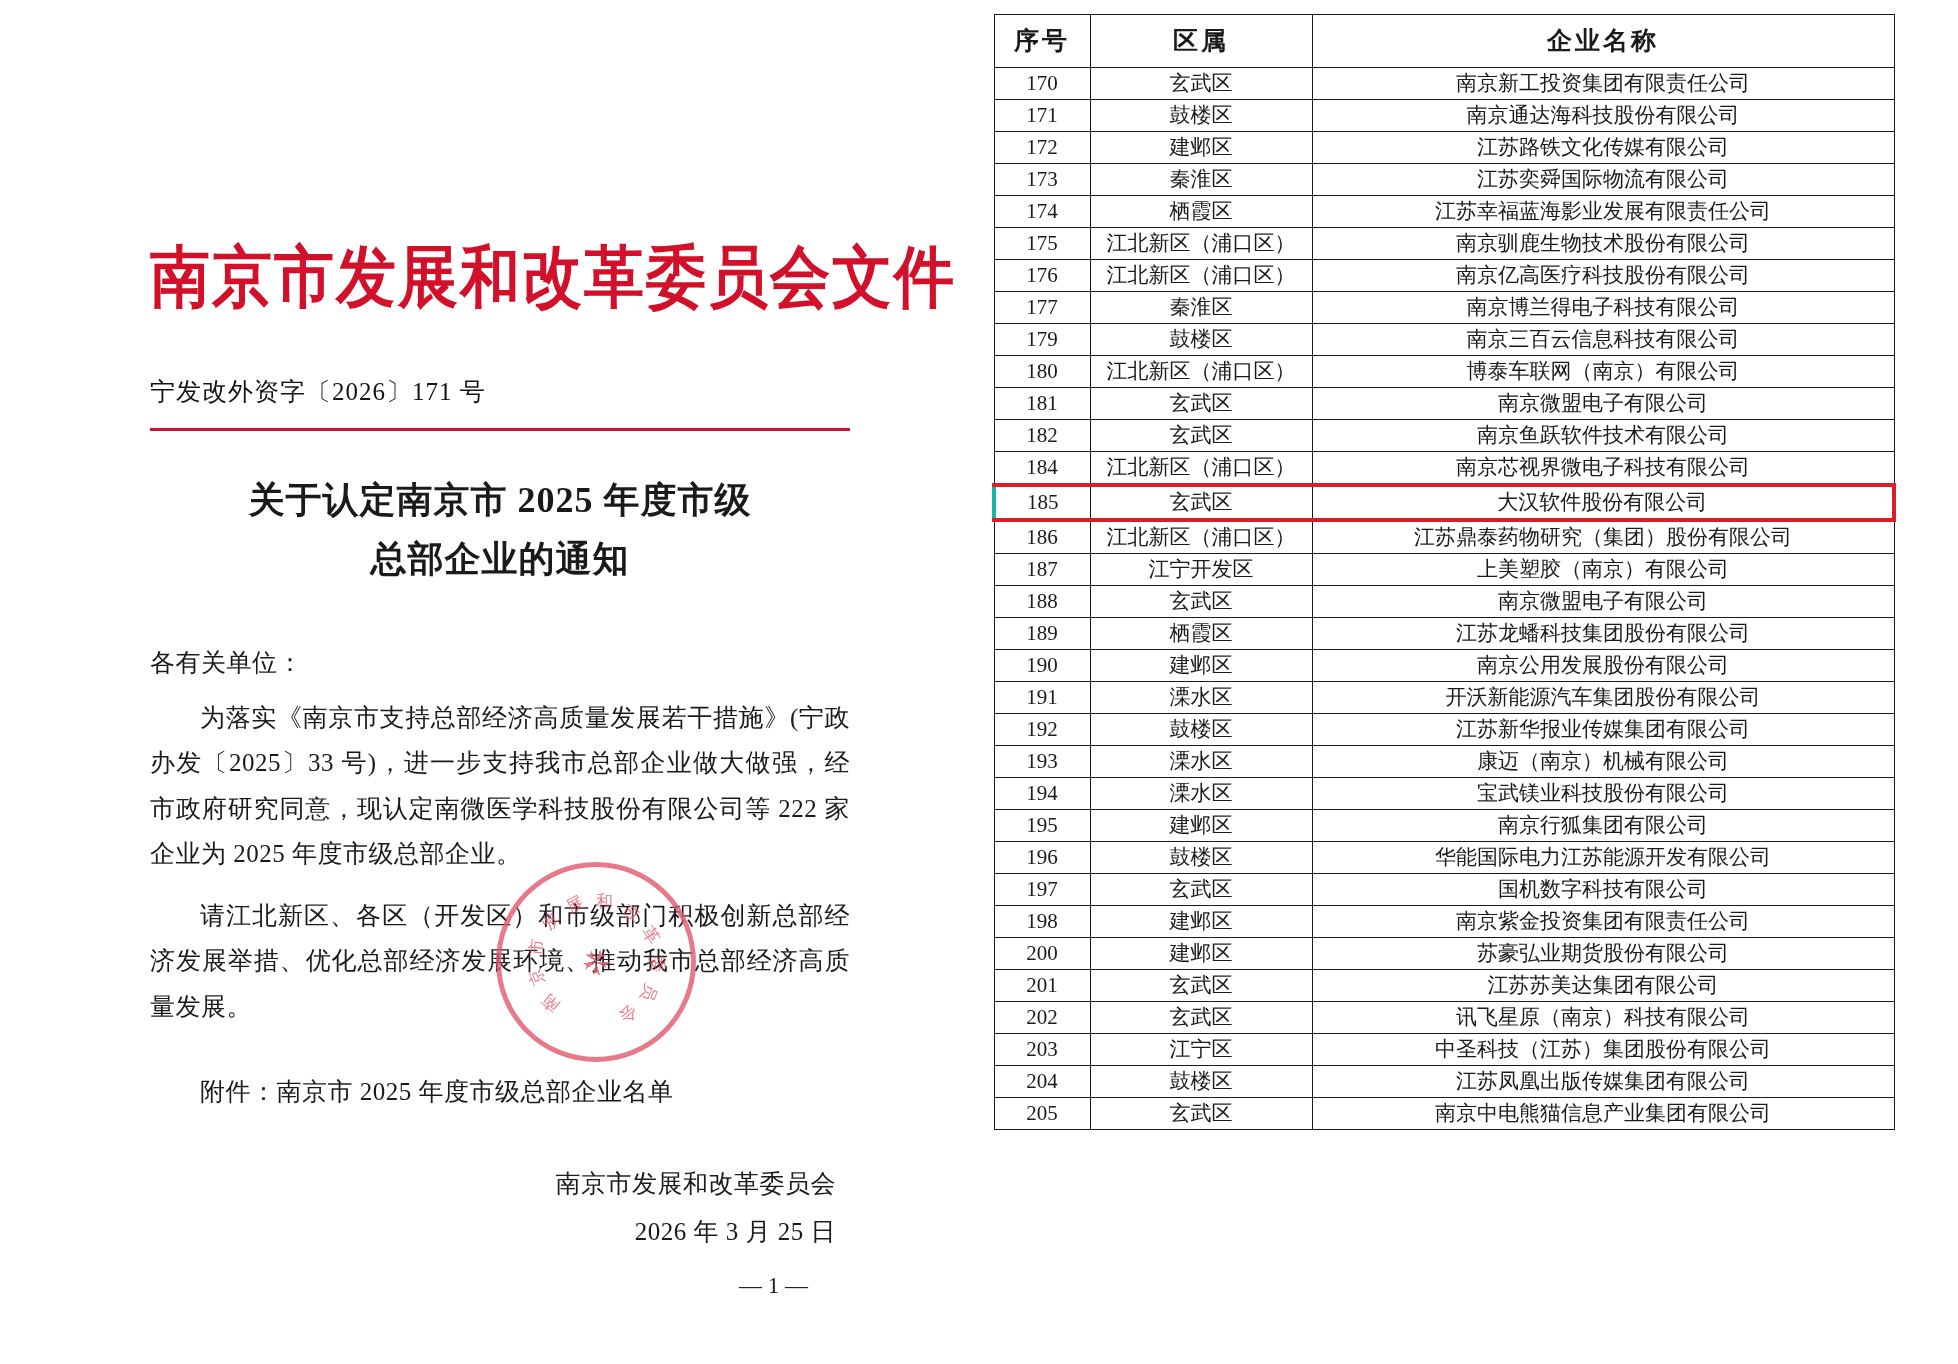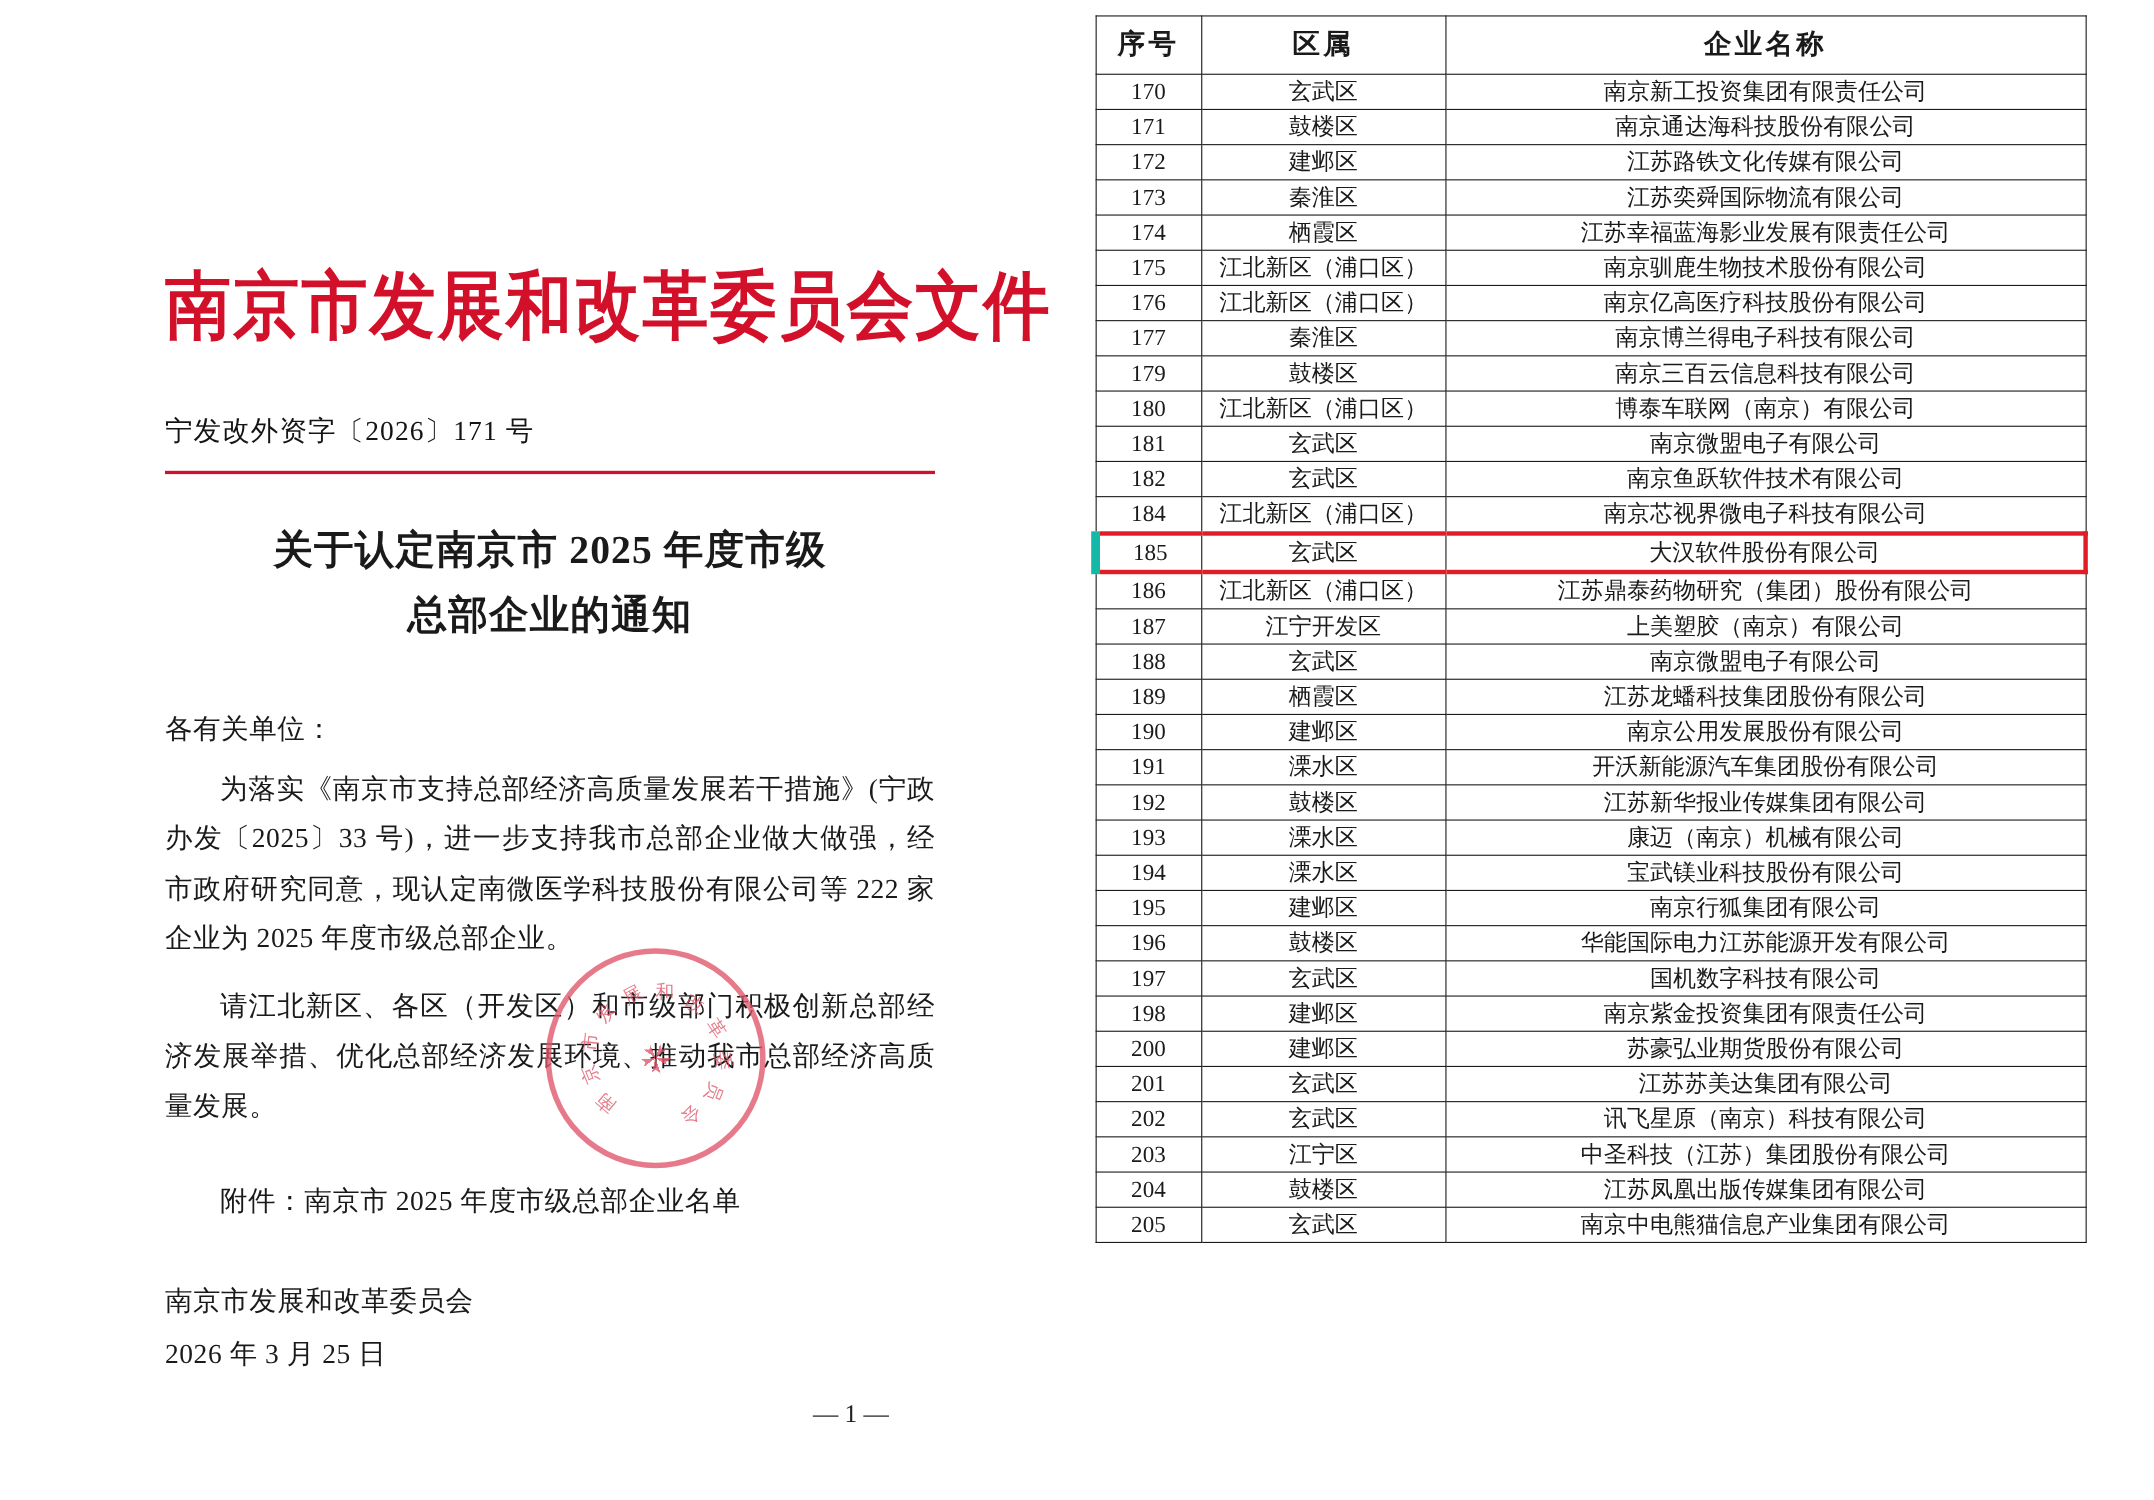--- a/index.html
+++ b/index.html
@@ -81,20 +81,21 @@
     letter-spacing: 0.5px;
   }
   .doc-attach {
     margin-top: 46px;
     font-size: 25px;
     text-indent: 2em;
     letter-spacing: 0.5px;
   }
   .signature {
     margin-top: 52px;
+    text-align: right;
     font-size: 25px;
     line-height: 1.9;
     padding-right: 14px;
     letter-spacing: 0.5px;
   }
   .page-num {
     margin-top: 18px;
     text-align: right;
     font-size: 23px;
     padding-right: 42px;
@@ -174,21 +175,21 @@
     line-height: 52px;
     letter-spacing: 3px;
   }
   col.c-no { width: 96px; }
   col.c-dist { width: 222px; }
   col.c-name { width: 582px; }
   tr.highlight td {
     border-top: 4px solid #e01c24;
     border-bottom: 4px solid #e01c24;
   }
-  tr.highlight td:first-child { border-left: 8px solid #14b8a6; }
+  tr.highlight td:first-child { border-left: 4px solid #14b8a6; }
   tr.highlight td:last-child { border-right: 4px solid #e01c24; }
 </style>
 </head>
 <body>
 
 <div class="page">
 
   <div class="doc-left">
     <div class="doc-inner">
       <div class="doc-title">南京市发展和改革委员会文件</div>

